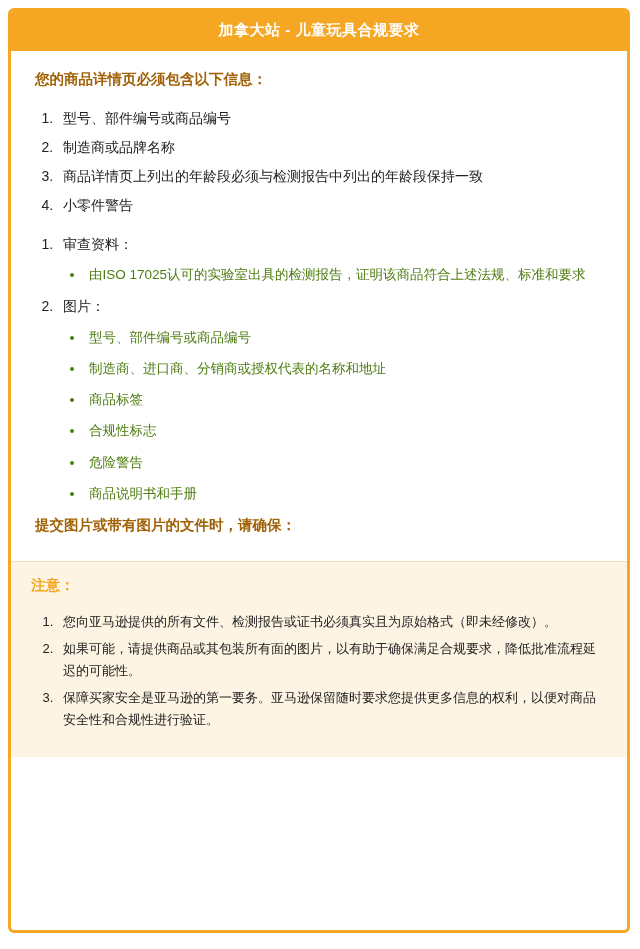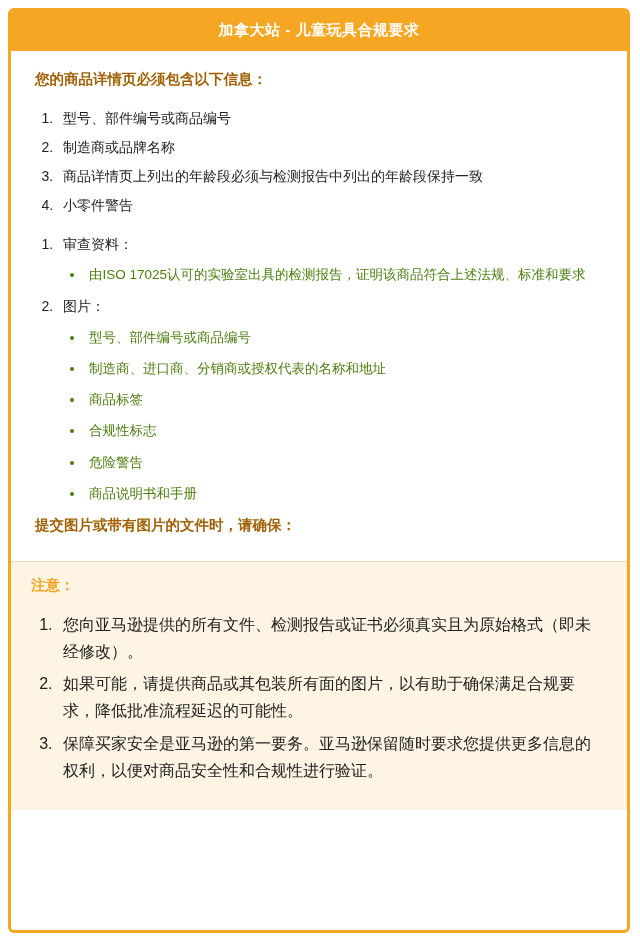--- a/index.html
+++ b/index.html
@@ -76,21 +76,21 @@
     padding: 14px 27px 16px 20px;
     box-sizing: border-box;
   }
   .note-title {
     color: #f5a623;
     font-weight: bold;
     font-size: 14.5px;
     margin: 0 0 8px 0;
   }
   .note-box ol.numlist > li {
-    font-size: 16px;
+    font-size: 13px;
     line-height: 1.7;
     margin-bottom: 5px;
   }
   .spacer { height: 6px; }
 </style>
 </head>
 <body>
 
 <div class="card">
 

